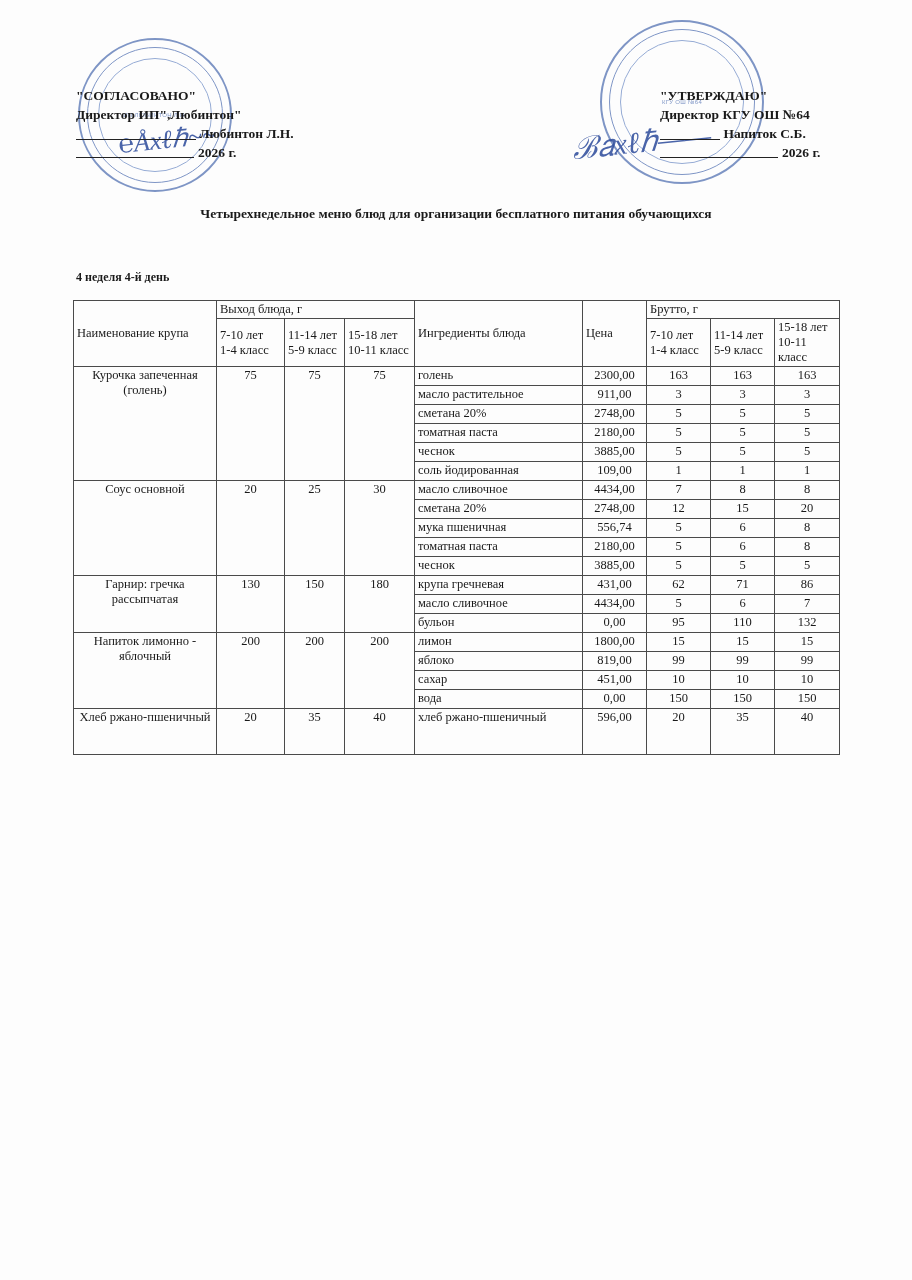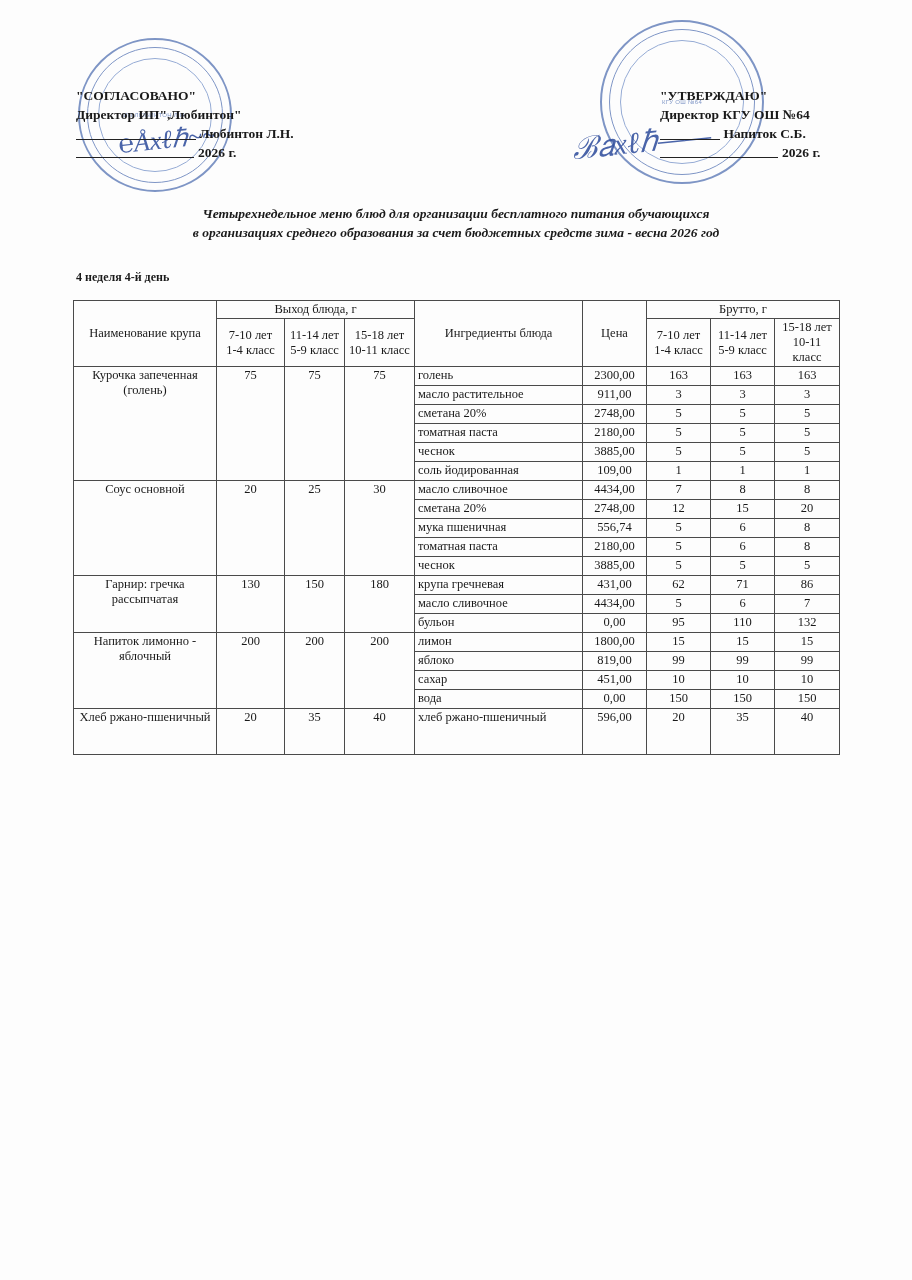--- a/index.html
+++ b/index.html
@@ -101,21 +101,20 @@
   #doc-title {
     position: absolute;
     left: 76px;
     top: 204px;
     width: 760px;
     text-align: center;
     font-size: 13.5px;
     font-weight: bold;
     line-height: 19px;
     font-family: "Liberation Serif", serif;
-    font-style: italic;
   }
 
   #week-day {
     position: absolute;
     left: 76px;
     top: 270px;
     font-size: 12px;
     font-weight: bold;
   }
 
@@ -134,21 +133,21 @@
     font-family: "Liberation Serif", serif;
   }
   table.menu td, table.menu th {
     border: 1px solid #4a4a4a;
     padding: 1px 3px;
     vertical-align: top;
     font-weight: normal;
     line-height: 15px;
   }
   table.menu th {
-    text-align: center;
+    text-align: left;
     vertical-align: middle;
   }
   .hdr-group { font-weight: normal; }
   .dish-name { text-align: center; padding-left: 4px; }
   .ing-name { text-align: left; padding-left: 4px; }
   .num { text-align: center; }
   .vmid { vertical-align: middle; }
   .row-h { height: 19px; }
   .hdr-tall { height: 48px; }
 </style>
@@ -180,21 +179,20 @@
 
   <div class="approve-block" id="approve-right">
     <div class="line">"УТВЕРЖДАЮ"</div>
     <div class="line">Директор КГУ ОШ №64</div>
     <div class="line"><span class="underline-line" style="min-width:60px"></span> <span>Напиток С.Б.</span></div>
     <div class="dateline"><span class="blank"></span><span>2026 г.</span></div>
   </div>
 
   <div id="doc-title">
     <div>Четырехнедельное меню блюд для организации бесплатного питания обучающихся</div>
-    <div>в организациях среднего образования за счет бюджетных средств   зима - весна 2026 год</div>
   </div>
 
   <div id="week-day">4 неделя 4-й день</div>
 
   <div id="menu-table-wrap">
     <table class="menu">
       <colgroup>
         <col style="width:143px">
         <col style="width:68px">
         <col style="width:60px">

